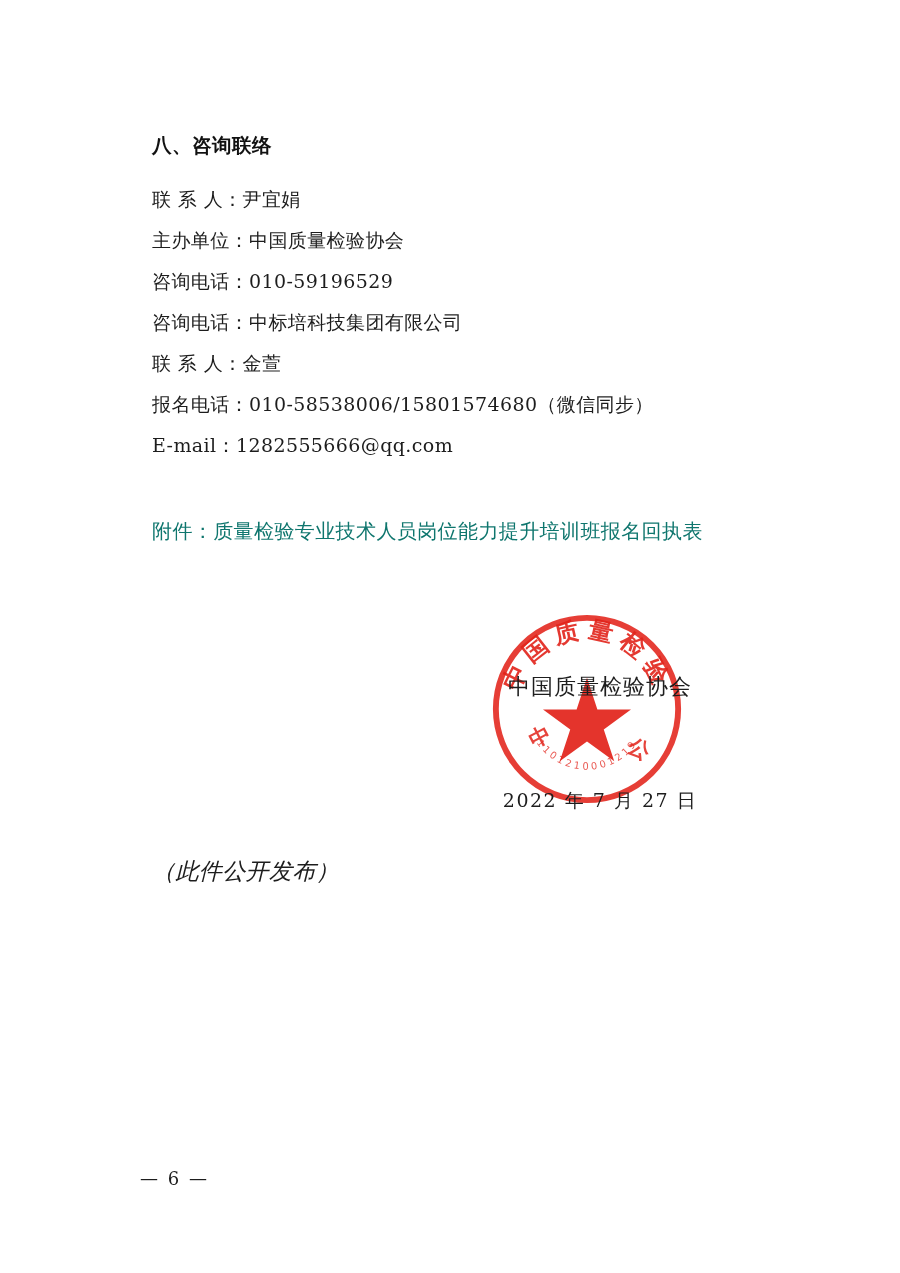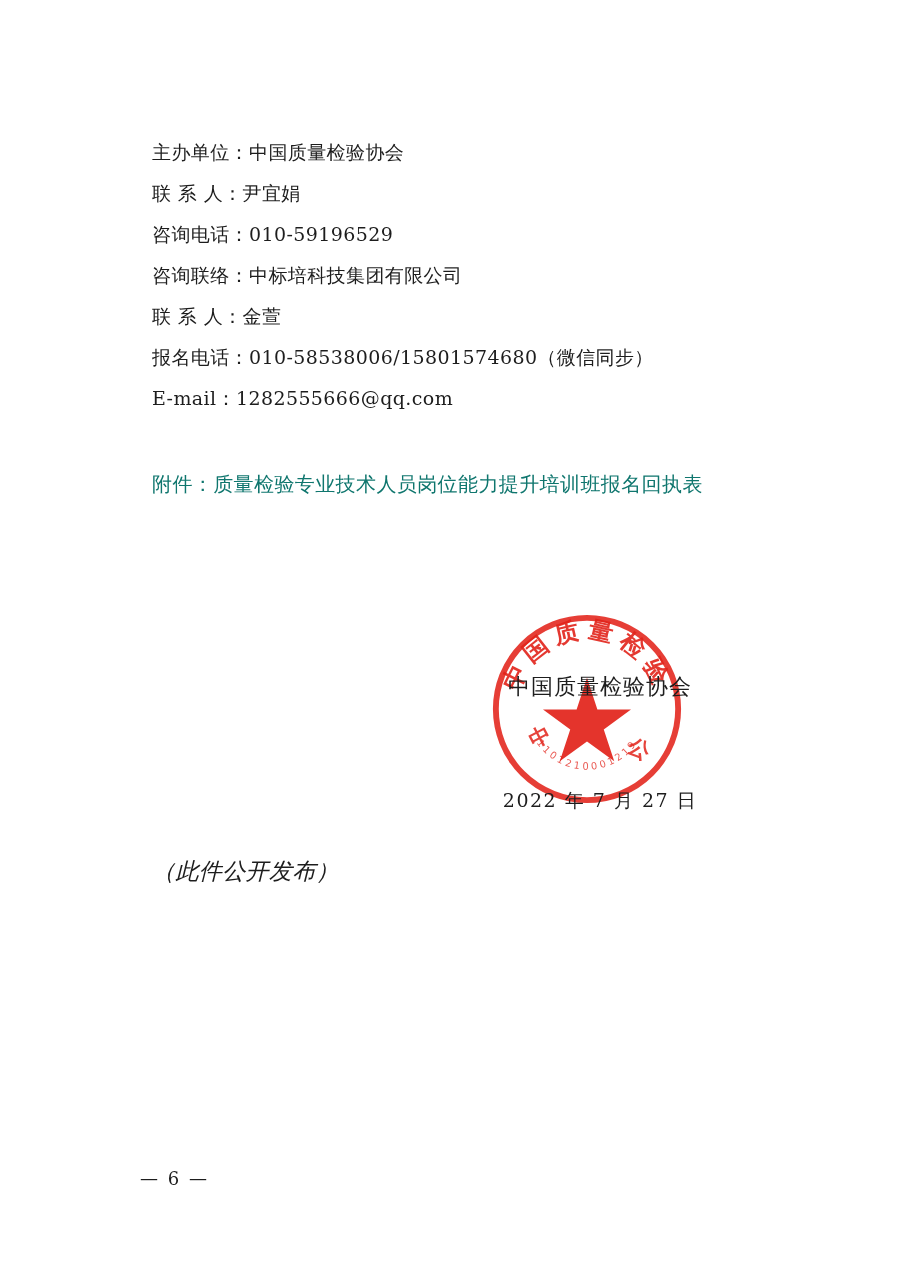--- a/index.html
+++ b/index.html
@@ -104,25 +104,26 @@
     font-family: "DejaVu Serif", "Liberation Serif", serif;
   }
 </style>
 </head>
 <body>
 
 <div class="page">
 
   <div class="content">
 
+    <h2 class="section-title">八、咨询联络</h2>
 
+    <div class="line">联 系 人：尹宜娟</div>
     <div class="line">主办单位：中国质量检验协会</div>
-    <div class="line">联 系 人：尹宜娟</div>
     <div class="line">咨询电话：010-59196529</div>
-    <div class="line">咨询联络：中标培科技集团有限公司</div>
+    <div class="line">咨询电话：中标培科技集团有限公司</div>
     <div class="line">联 系 人：金萱</div>
     <div class="line">报名电话：010-58538006/15801574680（微信同步）</div>
     <div class="line">E-mail：1282555666@qq.com</div>
 
     <div class="attachment">附件：质量检验专业技术人员岗位能力提升培训班报名回执表</div>
 
   </div>
 
   <svg class="stamp" viewBox="0 0 200 200" xmlns="http://www.w3.org/2000/svg">
     <defs>

